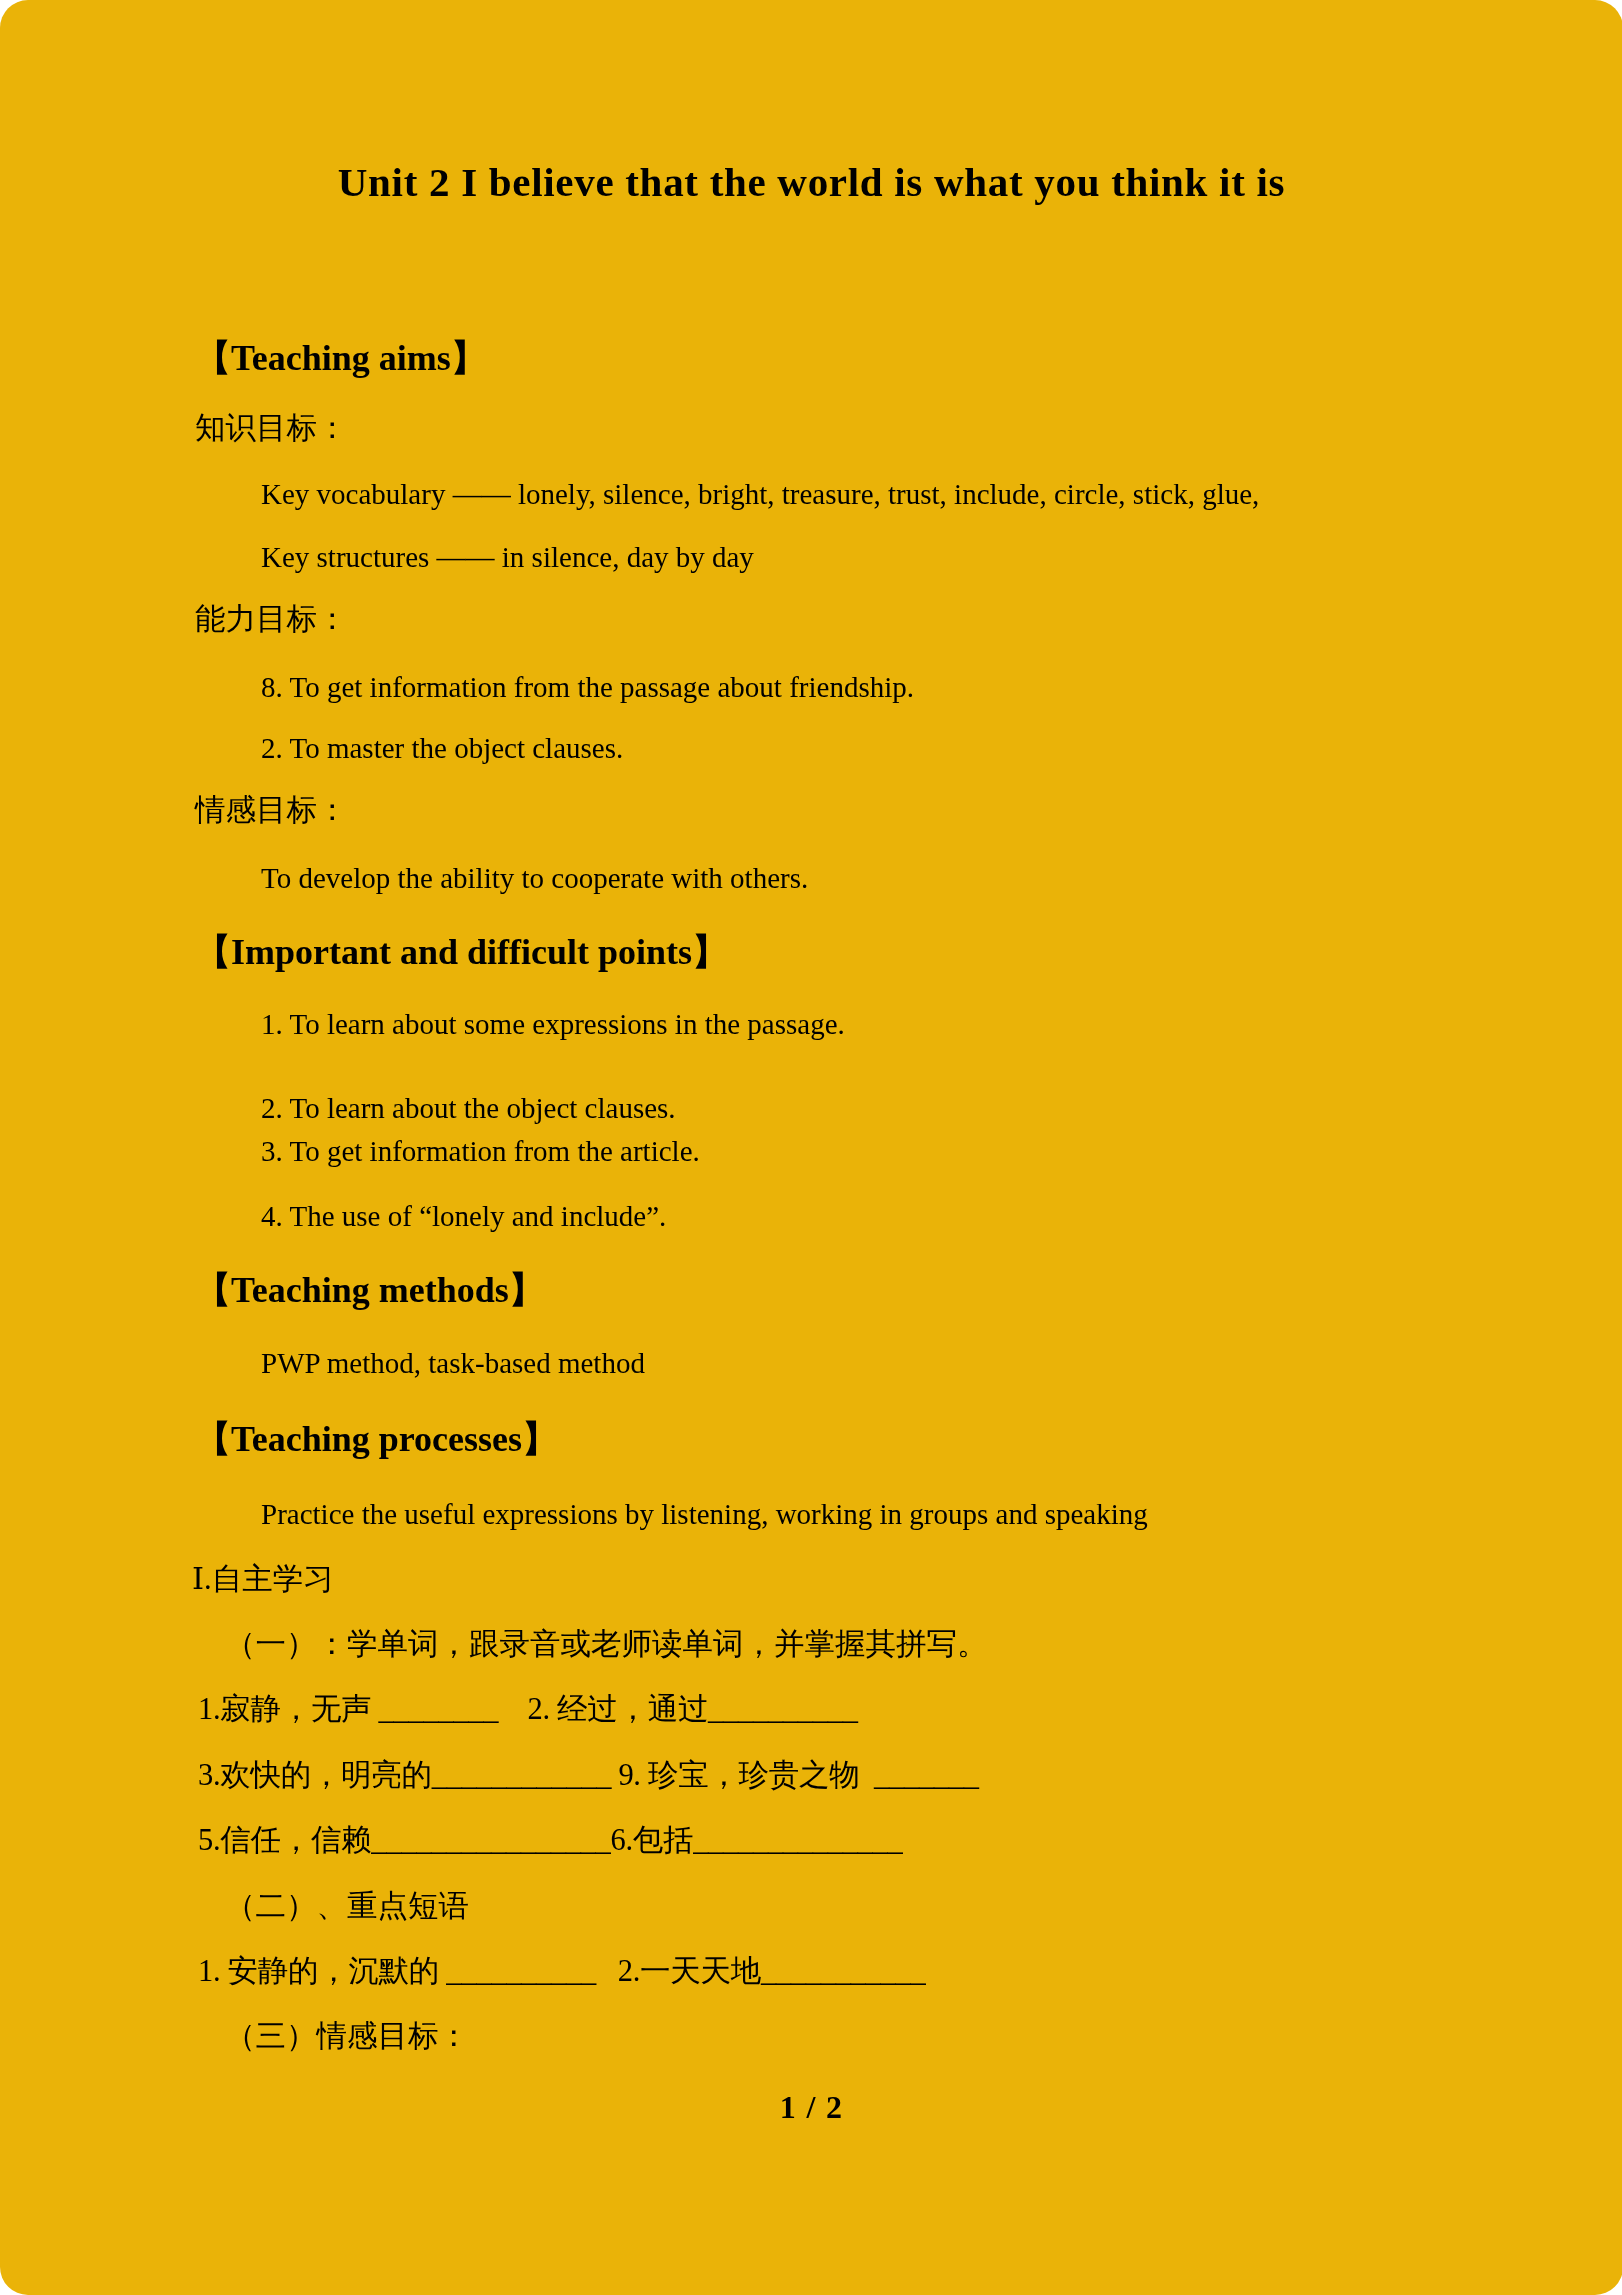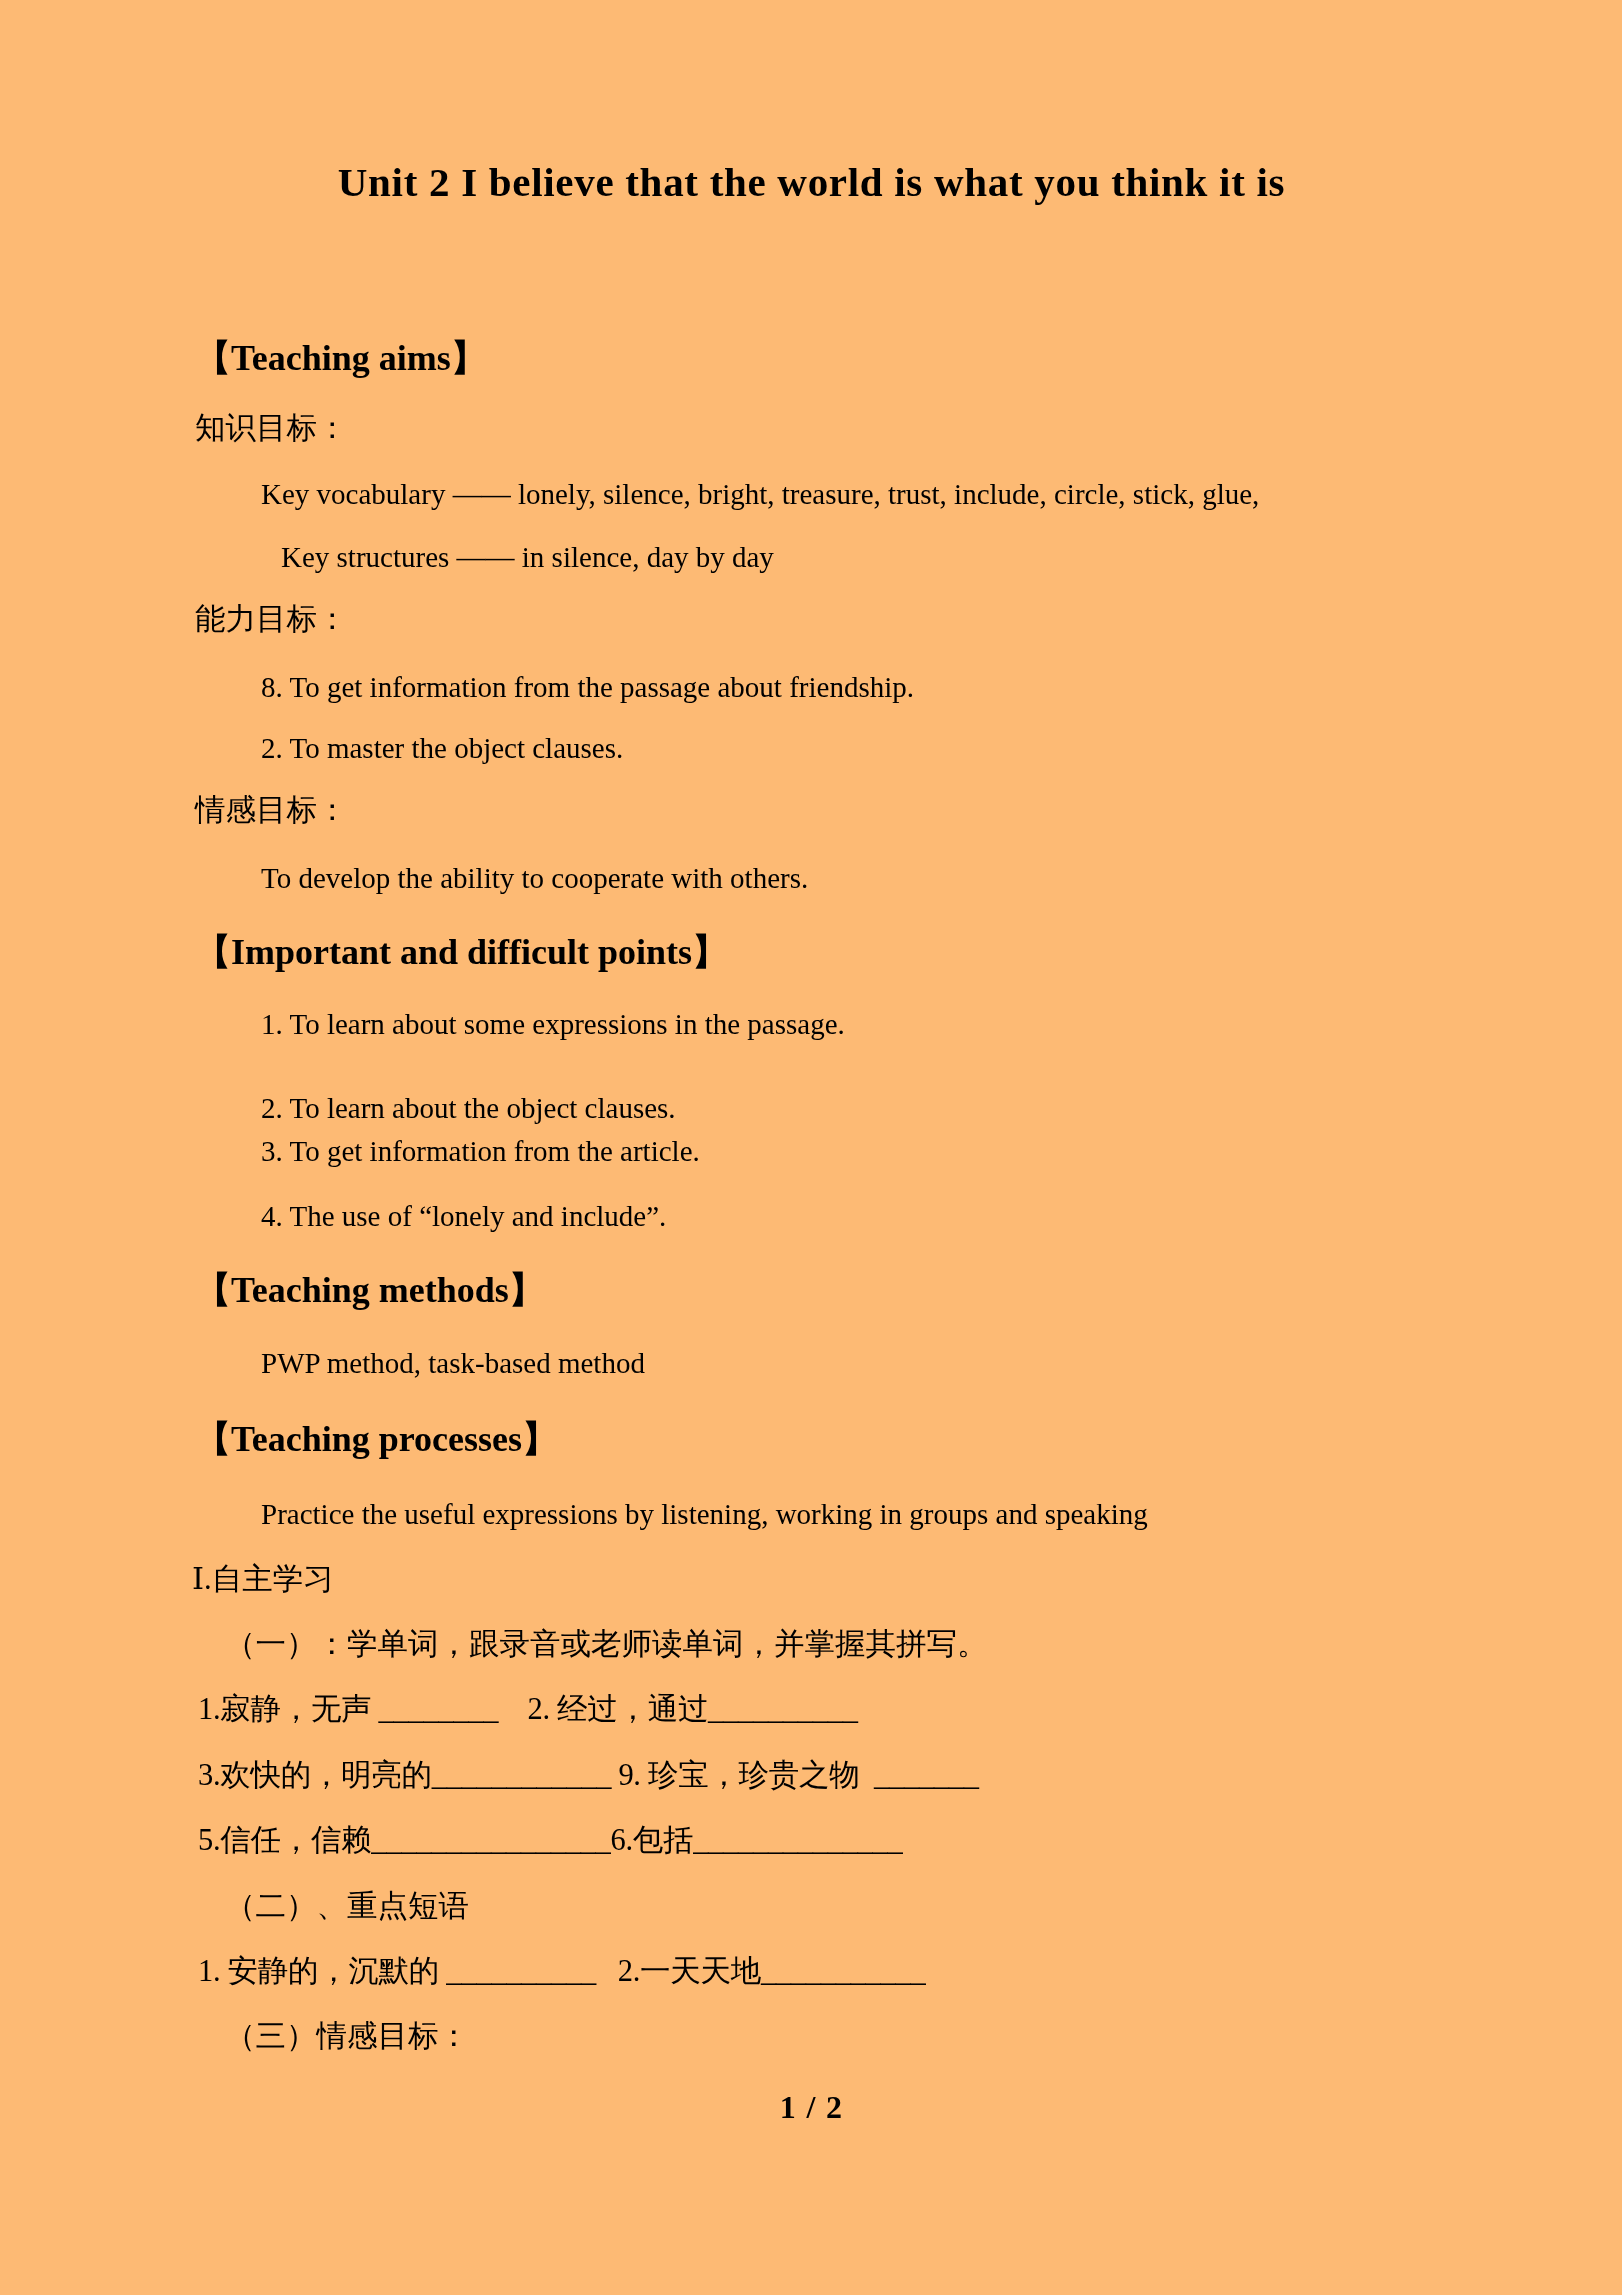--- a/index.html
+++ b/index.html
@@ -4,24 +4,25 @@
 <style>
   html, body {
     margin: 0;
     padding: 0;
     background: #ffffff;
   }
   .page {
     position: relative;
     width: 1623px;
     height: 2295px;
-    background: #fdba74;
+    background: #eab308;
     font-family: "Liberation Serif", "DejaVu Serif", serif;
     color: #000000;
     overflow: hidden;
+    border-radius: 28px;
   }
 
   
   .doc-title {
     position: absolute;
     left: 0;
     top: 160px;
     width: 1623px;
     text-align: center;
     font-size: 41px;
@@ -111,21 +112,21 @@
 <div class="page">
 
   <div class="doc-title">Unit 2 I believe that the world is what you think it is</div>
 
   <div class="section-heading" style="top:339px;">【Teaching aims】</div>
 
   <div class="cn-label" style="top:412px;">知识目标：</div>
 
   <div class="body-line" style="top:479px;">Key vocabulary  —— lonely, silence, bright, treasure, trust, include, circle, stick, glue,</div>
 
-  <div class="body-line" style="top:542px;margin-left:20px;">Key structures  —— in silence,  day by day</div>
+  <div class="body-line" style="top:542px;">Key structures  —— in silence,  day by day</div>
 
   <div class="cn-label" style="top:603px;">能力目标：</div>
 
   <div class="body-line" style="top:672px;">8. To get information  from the passage about friendship.</div>
 
   <div class="body-line" style="top:733px;">2. To master the object clauses.</div>
 
   <div class="cn-label" style="top:794px;">情感目标：</div>
 
   <div class="body-line" style="top:863px;">To develop the ability  to cooperate with  others.</div>

